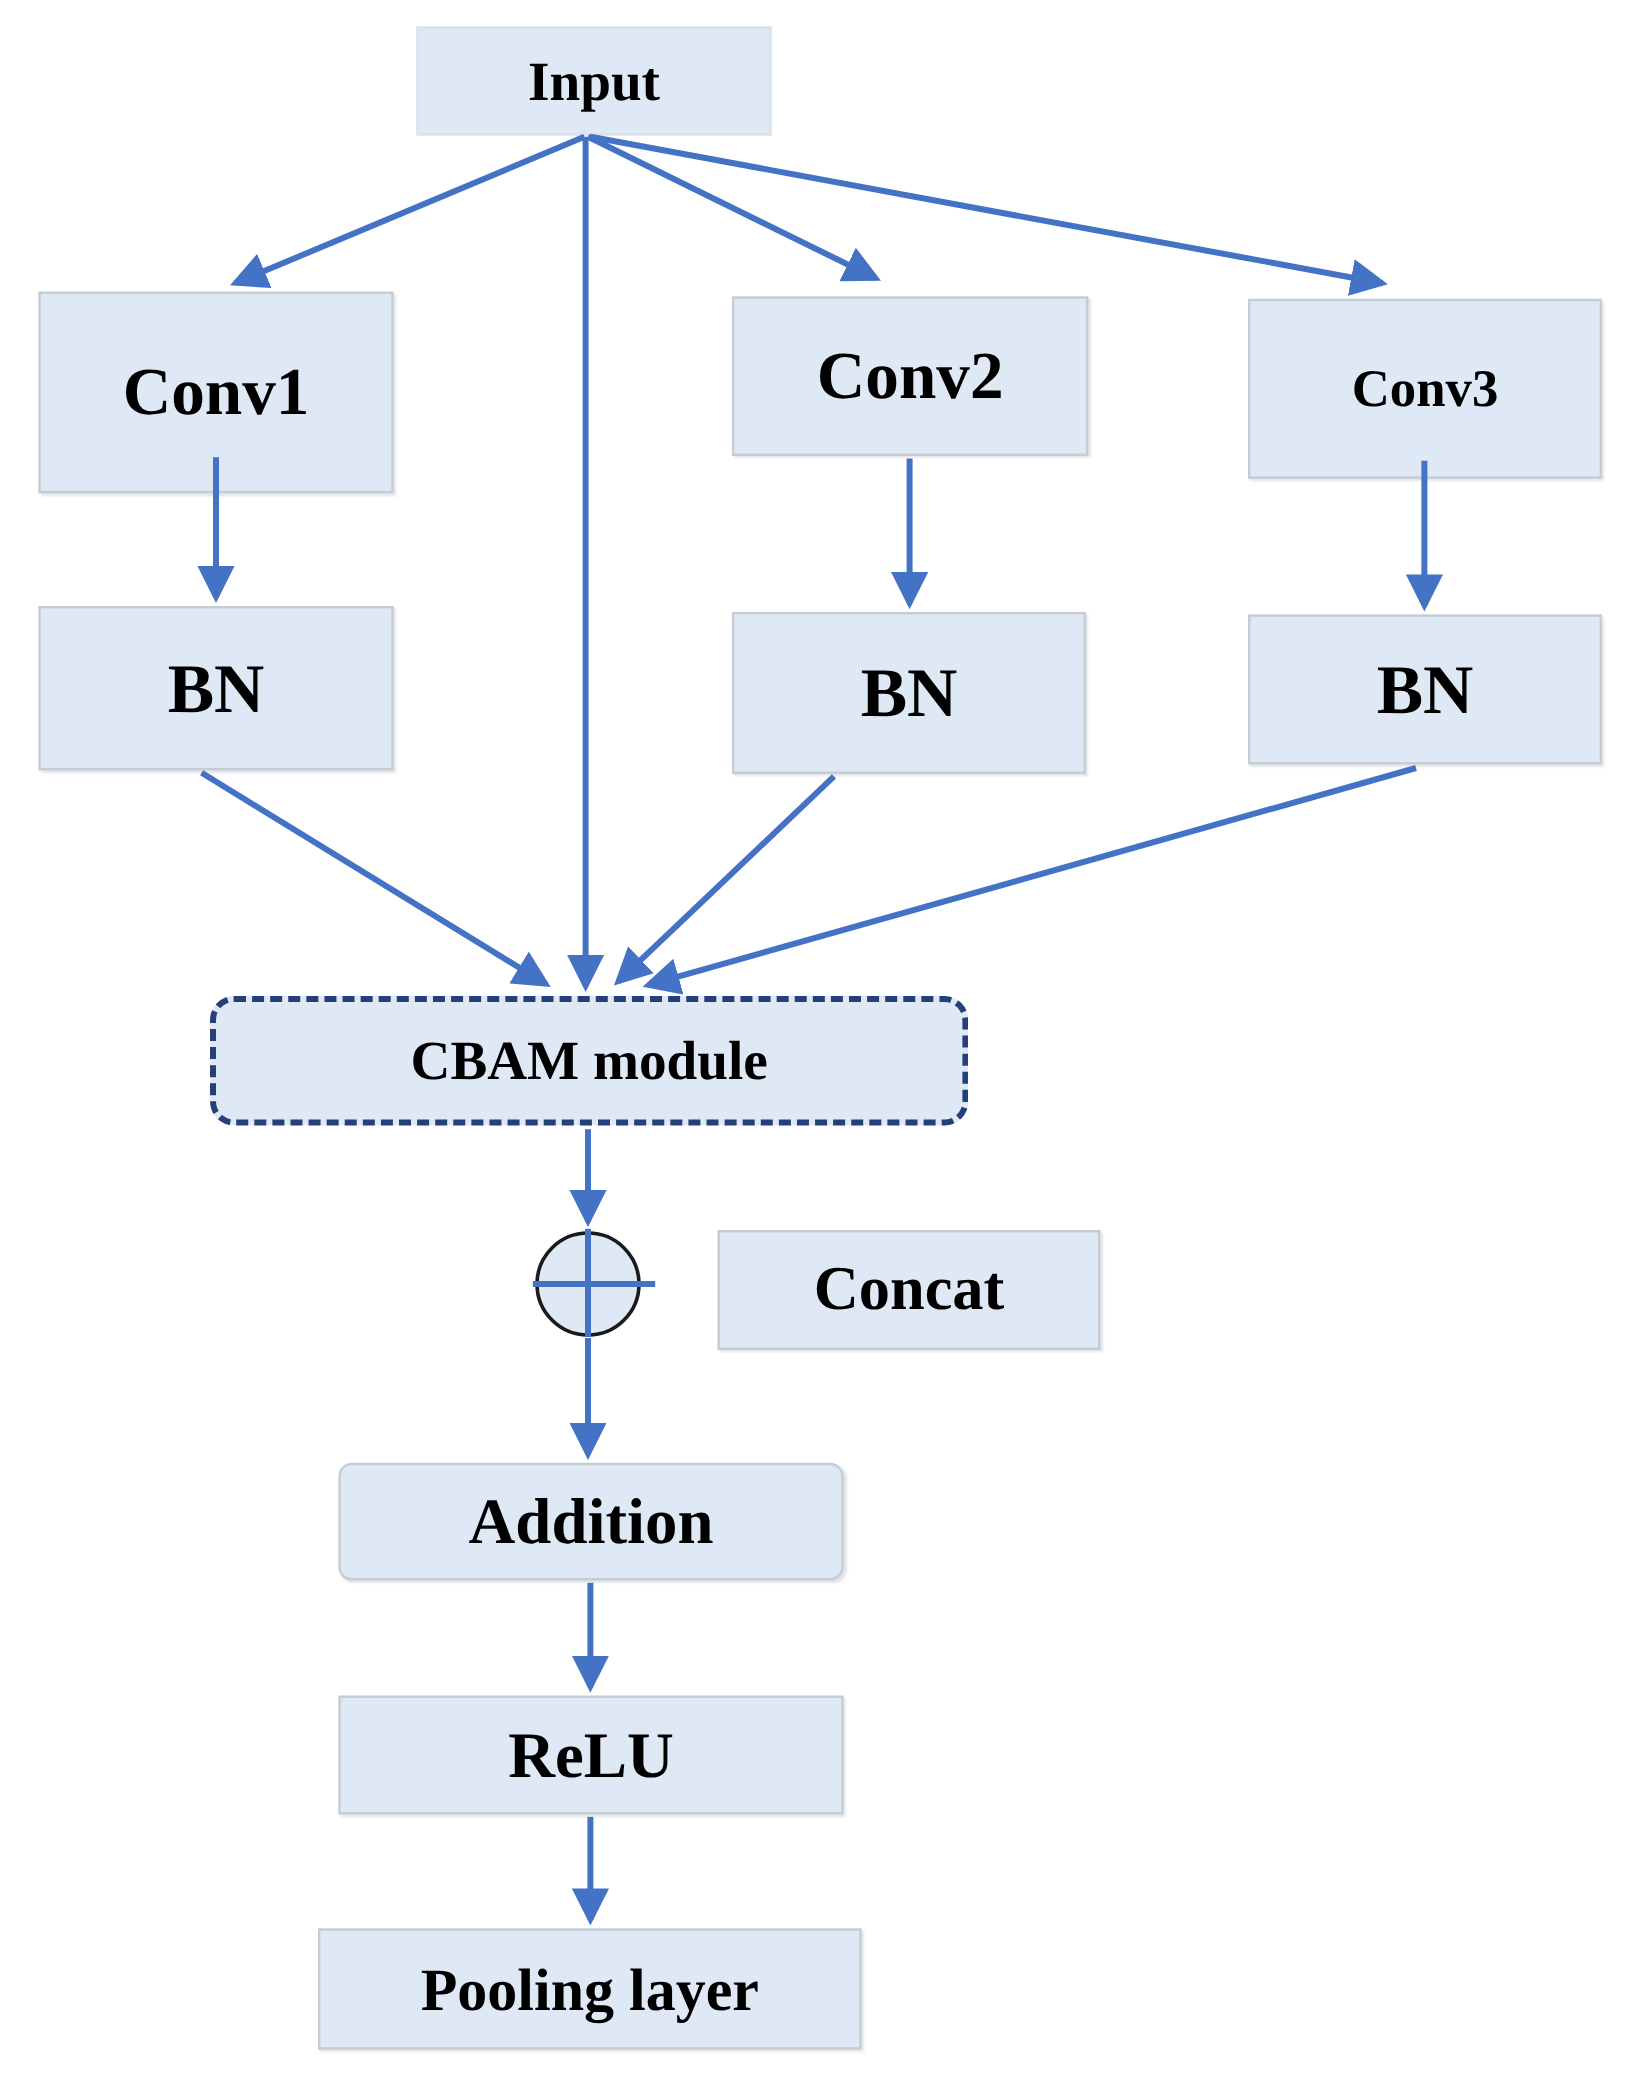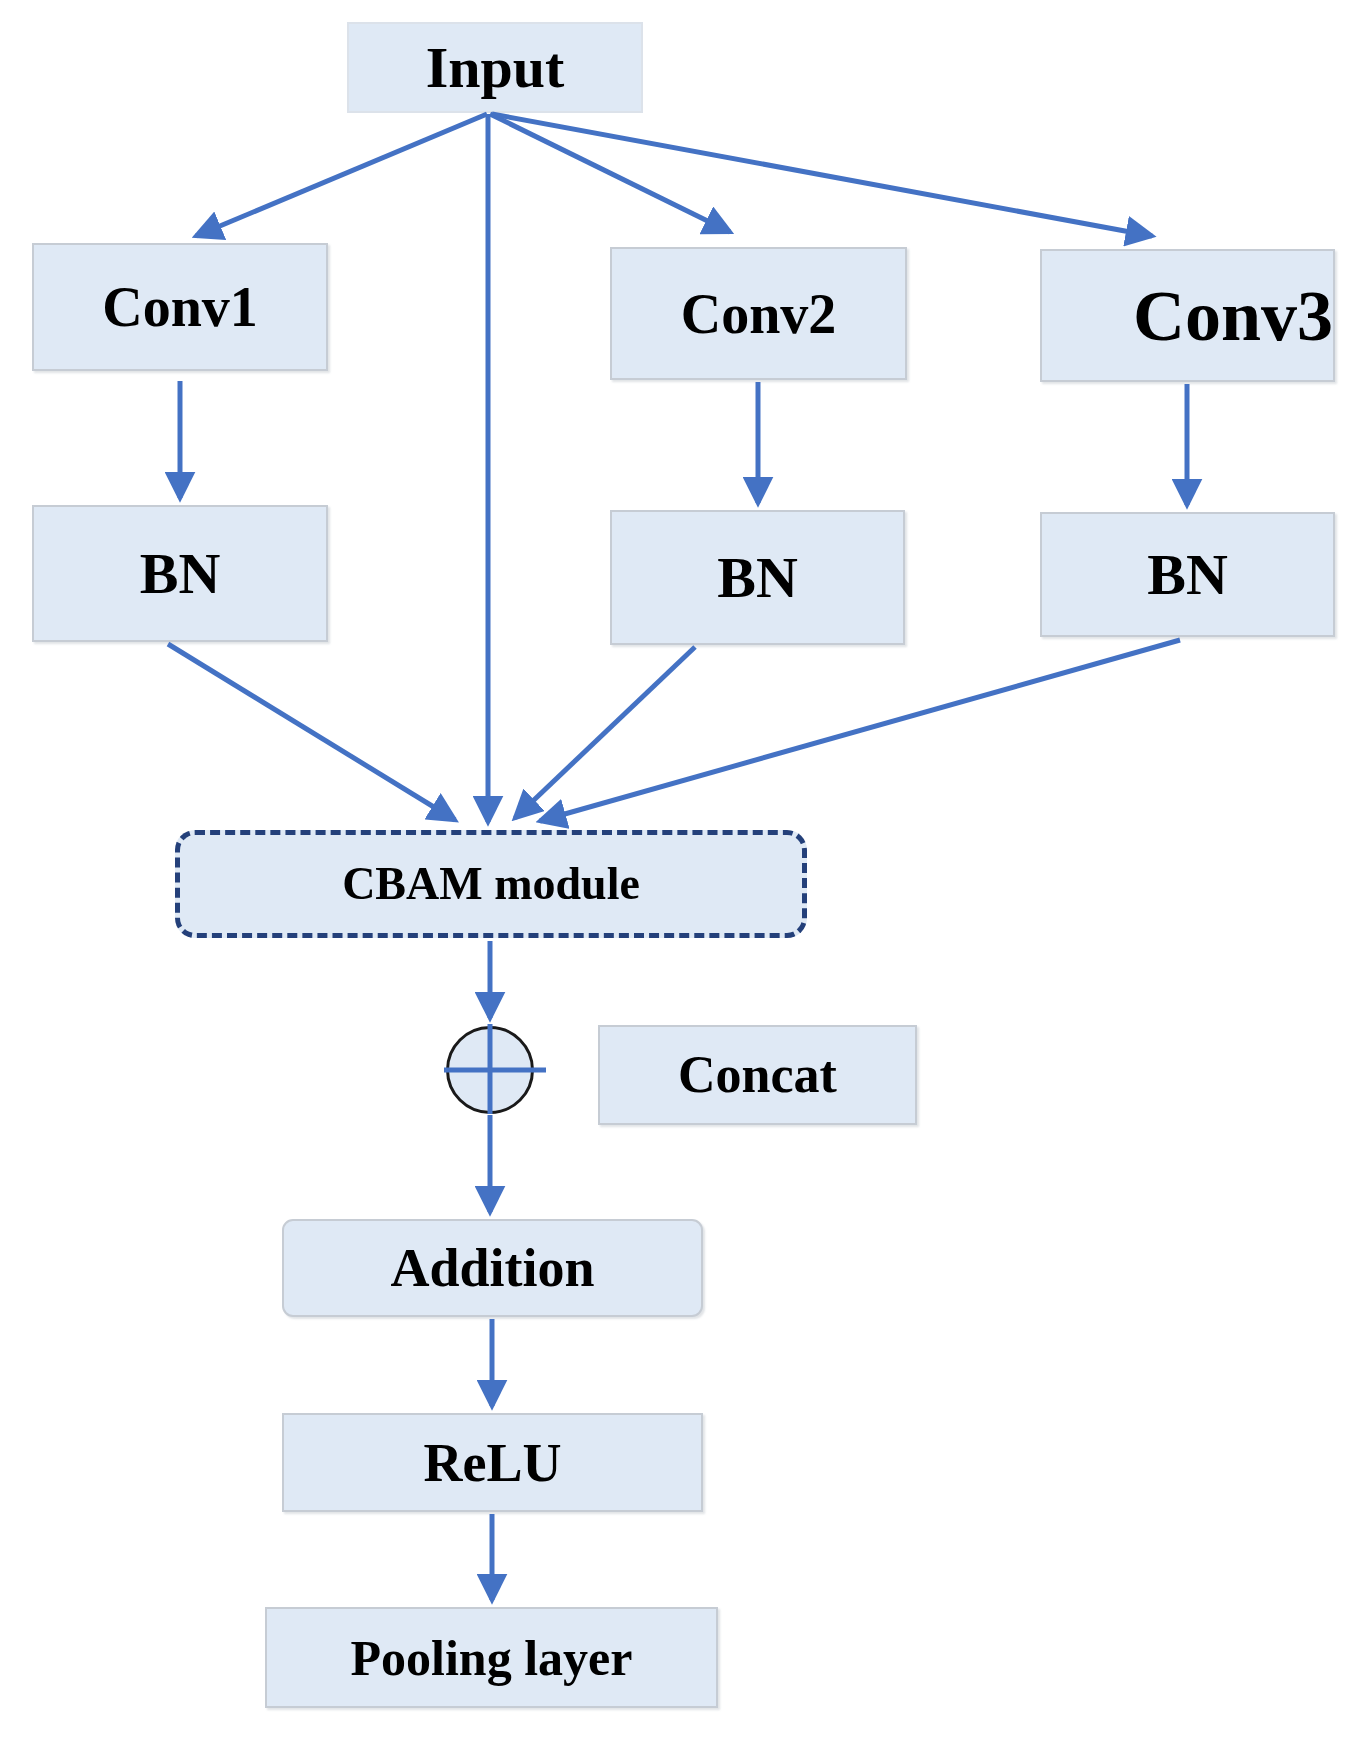--- a/index.html
+++ b/index.html
@@ -26,24 +26,24 @@
     align-items: center;
     justify-content: center;
     background: var(--node-fill);
     border: 2px solid var(--node-border);
     box-shadow: 2px 2px 2px rgba(120,130,145,.22);
     color: var(--text);
     font-weight: 700;
     text-align: center;
     line-height: 1;
   }
-  .node-input    { left: 347px; top: 22px;   width: 296px; height: 91px;  font-size: 58px; border-color:#dce2ea; box-shadow:none; }
-  .node-conv1    { left: 32px;  top: 243px;  width: 296px; height: 128px; font-size: 56px; }
+  .node-input    { left: 347px; top: 22px;   width: 296px; height: 91px;  font-size: 46px; border-color:#dce2ea; box-shadow:none; }
+  .node-conv1    { left: 32px;  top: 243px;  width: 296px; height: 168px; font-size: 56px; }
   .node-conv2    { left: 610px; top: 247px;  width: 297px; height: 133px; font-size: 56px; }
-  .node-conv3    { left: 1040px;top: 249px;  width: 295px; height: 133px; font-size: 72px; justify-content: flex-end; }
+  .node-conv3    { left: 1040px;top: 249px;  width: 295px; height: 150px; font-size: 44px; }
   .node-bn1      { left: 32px;  top: 505px;  width: 296px; height: 137px; font-size: 58px; }
   .node-bn2      { left: 610px; top: 510px;  width: 295px; height: 135px; font-size: 58px; }
   .node-bn3      { left: 1040px;top: 512px;  width: 295px; height: 125px; font-size: 58px; }
   .node-cbam {
     left: 175px; top: 830px; width: 632px; height: 108px;
     font-size: 46px;
     border: 5px dashed var(--cbam-border);
     border-radius: 20px;
     box-shadow: none;
   }

